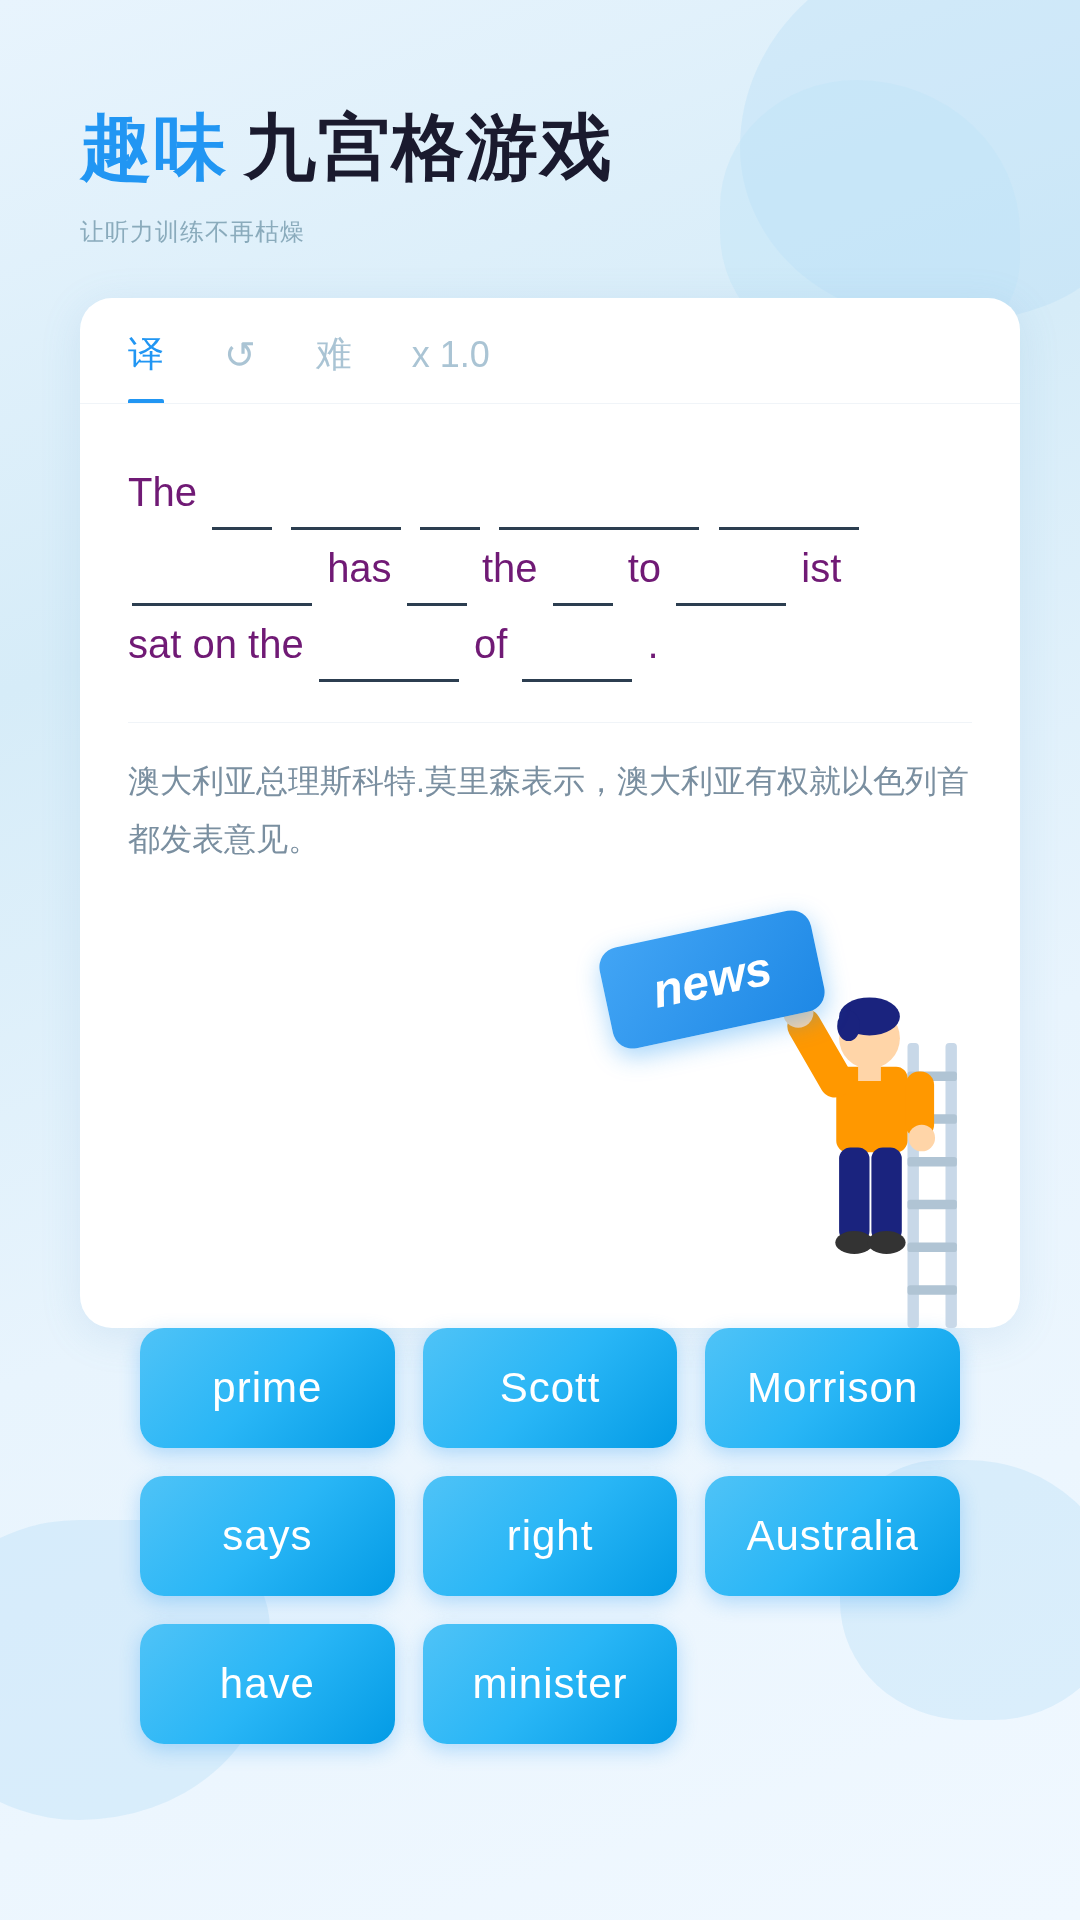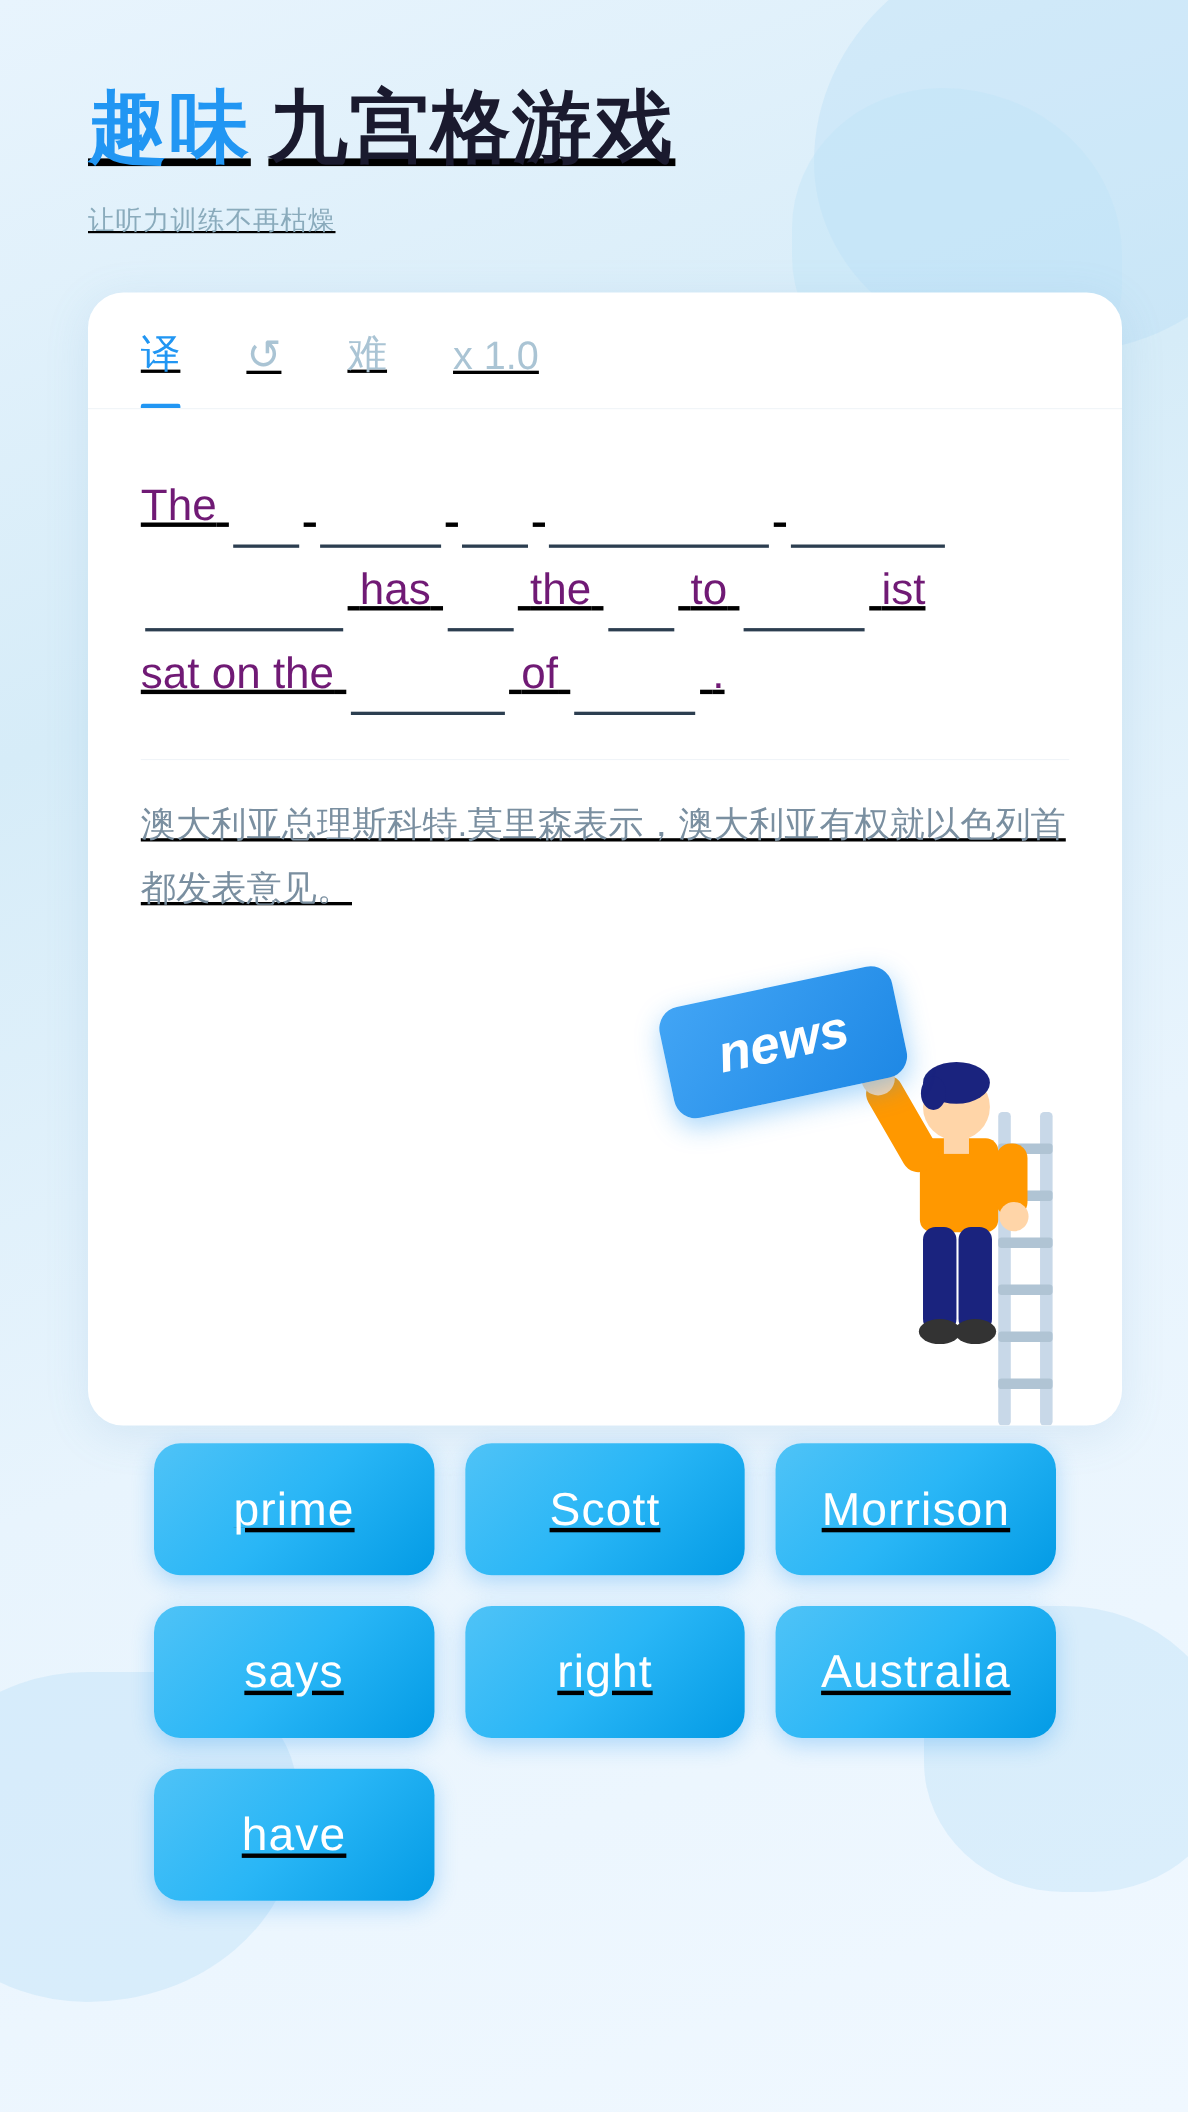--- a/index.html
+++ b/index.html
@@ -22,22 +22,21 @@
       pointer-events: none;
     }
     .blob1 { width: 420px; height: 380px; top: -60px; right: -80px; border-radius: 60% 40% 50% 50%; }
     .blob2 { width: 300px; height: 280px; top: 80px; right: 60px; border-radius: 50% 60% 40% 50%; background: rgba(190, 228, 248, 0.4); }
     .blob3 { width: 350px; height: 300px; bottom: 100px; left: -80px; border-radius: 50% 40% 60% 50%; }
     .blob4 { width: 280px; height: 260px; bottom: 200px; right: -40px; border-radius: 40% 60% 50% 50%; }
 
     .container {
       position: relative;
       z-index: 1;
-      padding: 68px 60px 60px 80px;
-      text-decoration: underline;
+      padding: 100px 60px 60px 80px;
     }
 
     
     .header {
       margin-bottom: 24px;
     }
 
     .title-row {
       display: flex;
       align-items: center;
@@ -171,21 +170,21 @@
       transform: rotate(-12deg);
       box-shadow: 0 8px 24px rgba(33, 150, 243, 0.4);
       z-index: 10;
     }
 
     
     .word-grid {
       display: grid;
       grid-template-columns: repeat(3, 1fr);
       gap: 28px;
-      margin-top: 16px;
+      margin-top: 0;
       padding: 0 60px 80px 60px;
     }
 
     .word-btn {
       background: linear-gradient(135deg, #4fc3f7, #29b6f6, #039be5);
       color: white;
       font-size: 42px;
       font-weight: 500;
       padding: 36px 20px;
       border-radius: 24px;
@@ -310,15 +309,16 @@
   </div>
 
   <div class="word-grid">
     <button class="word-btn">prime</button>
     <button class="word-btn">Scott</button>
     <button class="word-btn">Morrison</button>
     <button class="word-btn">says</button>
     <button class="word-btn">right</button>
     <button class="word-btn">Australia</button>
     <button class="word-btn">have</button>
+    <button class="word-btn">minister</button>
   </div>
 
 </div>
 
 </body></html>

